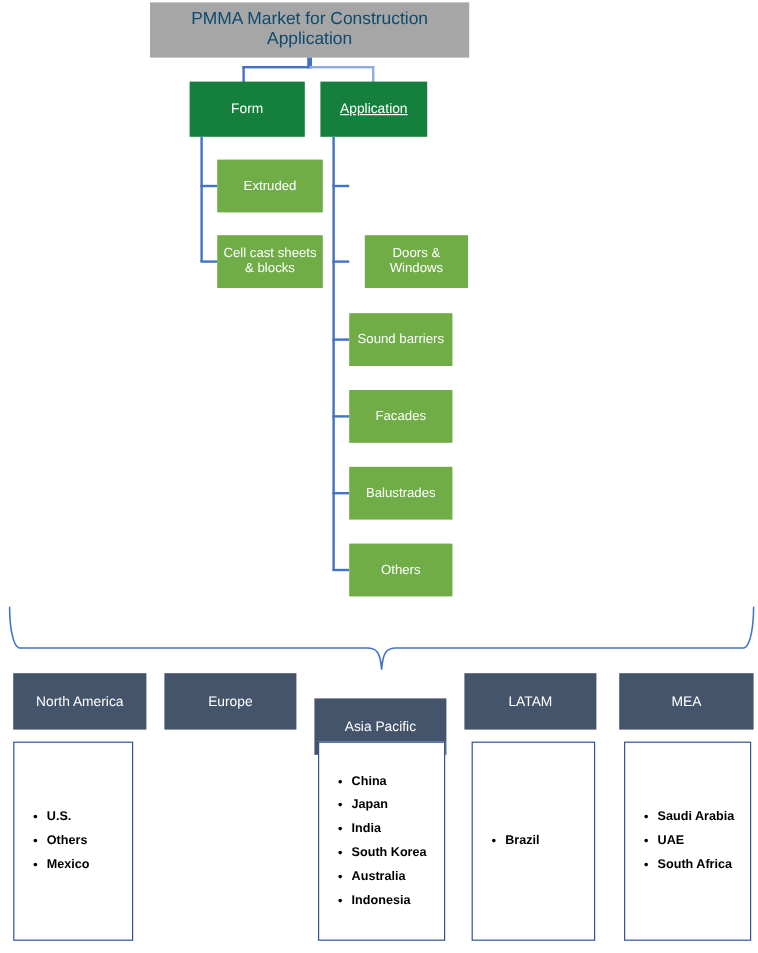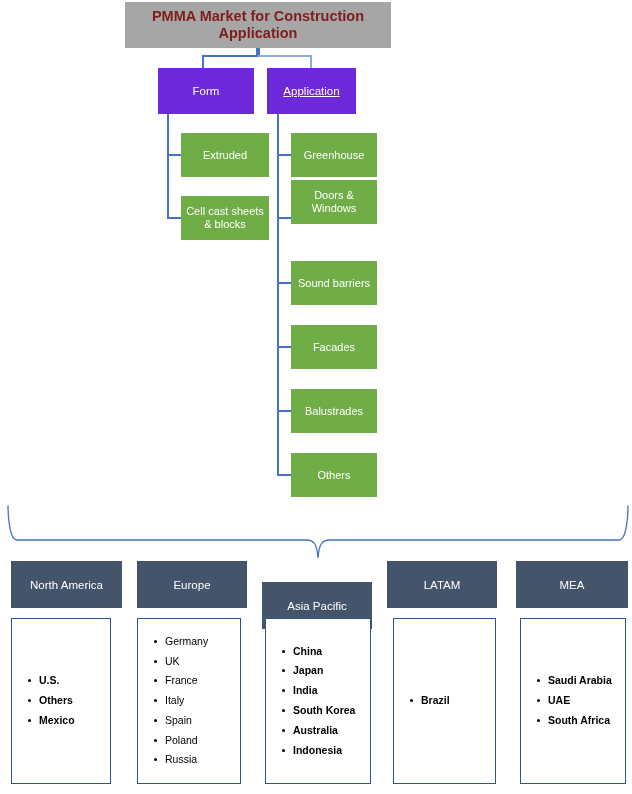--- a/index.html
+++ b/index.html
@@ -14,32 +14,31 @@
   }
   #root{position:relative;width:632px;height:794px;}
 
   
   .abs{position:absolute;box-sizing:border-box;}
 
   
   .title-box{
     left:125px;top:2px;width:266px;height:46px;
     background:#a6a6a6;
-    color:#7f1d1d;
+    color:#0c4a6e;
     font-size:14.5px;
     line-height:17px;
     display:flex;align-items:center;justify-content:center;
     text-align:center;
     padding:0 8px;
-    font-weight:bold;
   }
 
   
   .blue-box{
-    background:#6d28d9;
+    background:#15803d;
     color:#ffffff;
     font-size:11.5px;
     display:flex;align-items:center;justify-content:center;
     text-align:center;
   }
   .b-form{left:158px;top:68px;width:96px;height:46px;}
   .b-app{left:267px;top:68px;width:89px;height:46px;text-decoration:underline;}
 
   
   .green-box{
@@ -134,24 +133,21 @@
   <div class="ln abs" style="left:277px;top:410px;width:14px;height:2px;"></div>
   <div class="ln abs" style="left:277px;top:474px;width:14px;height:2px;"></div>
 
   <div class="abs green-box g-left" style="top:133px;">
     <span>Extruded</span>
   </div>
   <div class="abs green-box g-left" style="top:196px;">
     <span>Cell cast sheets &amp; blocks</span>
   </div>
 
-  <div class="abs green-box g-right" style="top:133px;">
-    <span>Greenhouse</span>
-  </div>
-  <div class="abs green-box g-right" style="top:180px;">
+  <div class="abs green-box g-right" style="top:196px;margin-left:13px;">
     <span>Doors &amp; Windows</span>
   </div>
   <div class="abs green-box g-right" style="top:325px;">
     <span>Facades</span>
   </div>
   <div class="abs green-box g-right" style="top:261px;">
     <span>Sound barriers</span>
   </div>
   <div class="abs green-box g-right" style="top:389px;">
     <span>Balustrades</span>
@@ -179,31 +175,20 @@
   </div>
   <div class="abs reg-head" style="left:516px;width:112px;">
     <span>MEA</span>
   </div>
 
   <div class="abs reg-body bold-list" style="left:11px;width:100px;">
     <ul>
         <li>U.S.</li>
         <li>Others</li>
         <li>Mexico</li>
-      </ul>
-  </div>
-  <div class="abs reg-body" style="left:137px;width:104px;">
-    <ul>
-        <li>Germany</li>
-        <li>UK</li>
-        <li>France</li>
-        <li>Italy</li>
-        <li>Spain</li>
-        <li>Poland</li>
-        <li>Russia</li>
       </ul>
   </div>
   <div class="abs reg-body bold-list" style="left:265px;width:106px;">
     <ul>
         <li>China</li>
         <li>Japan</li>
         <li>India</li>
         <li>South Korea</li>
         <li>Australia</li>
         <li>Indonesia</li>

